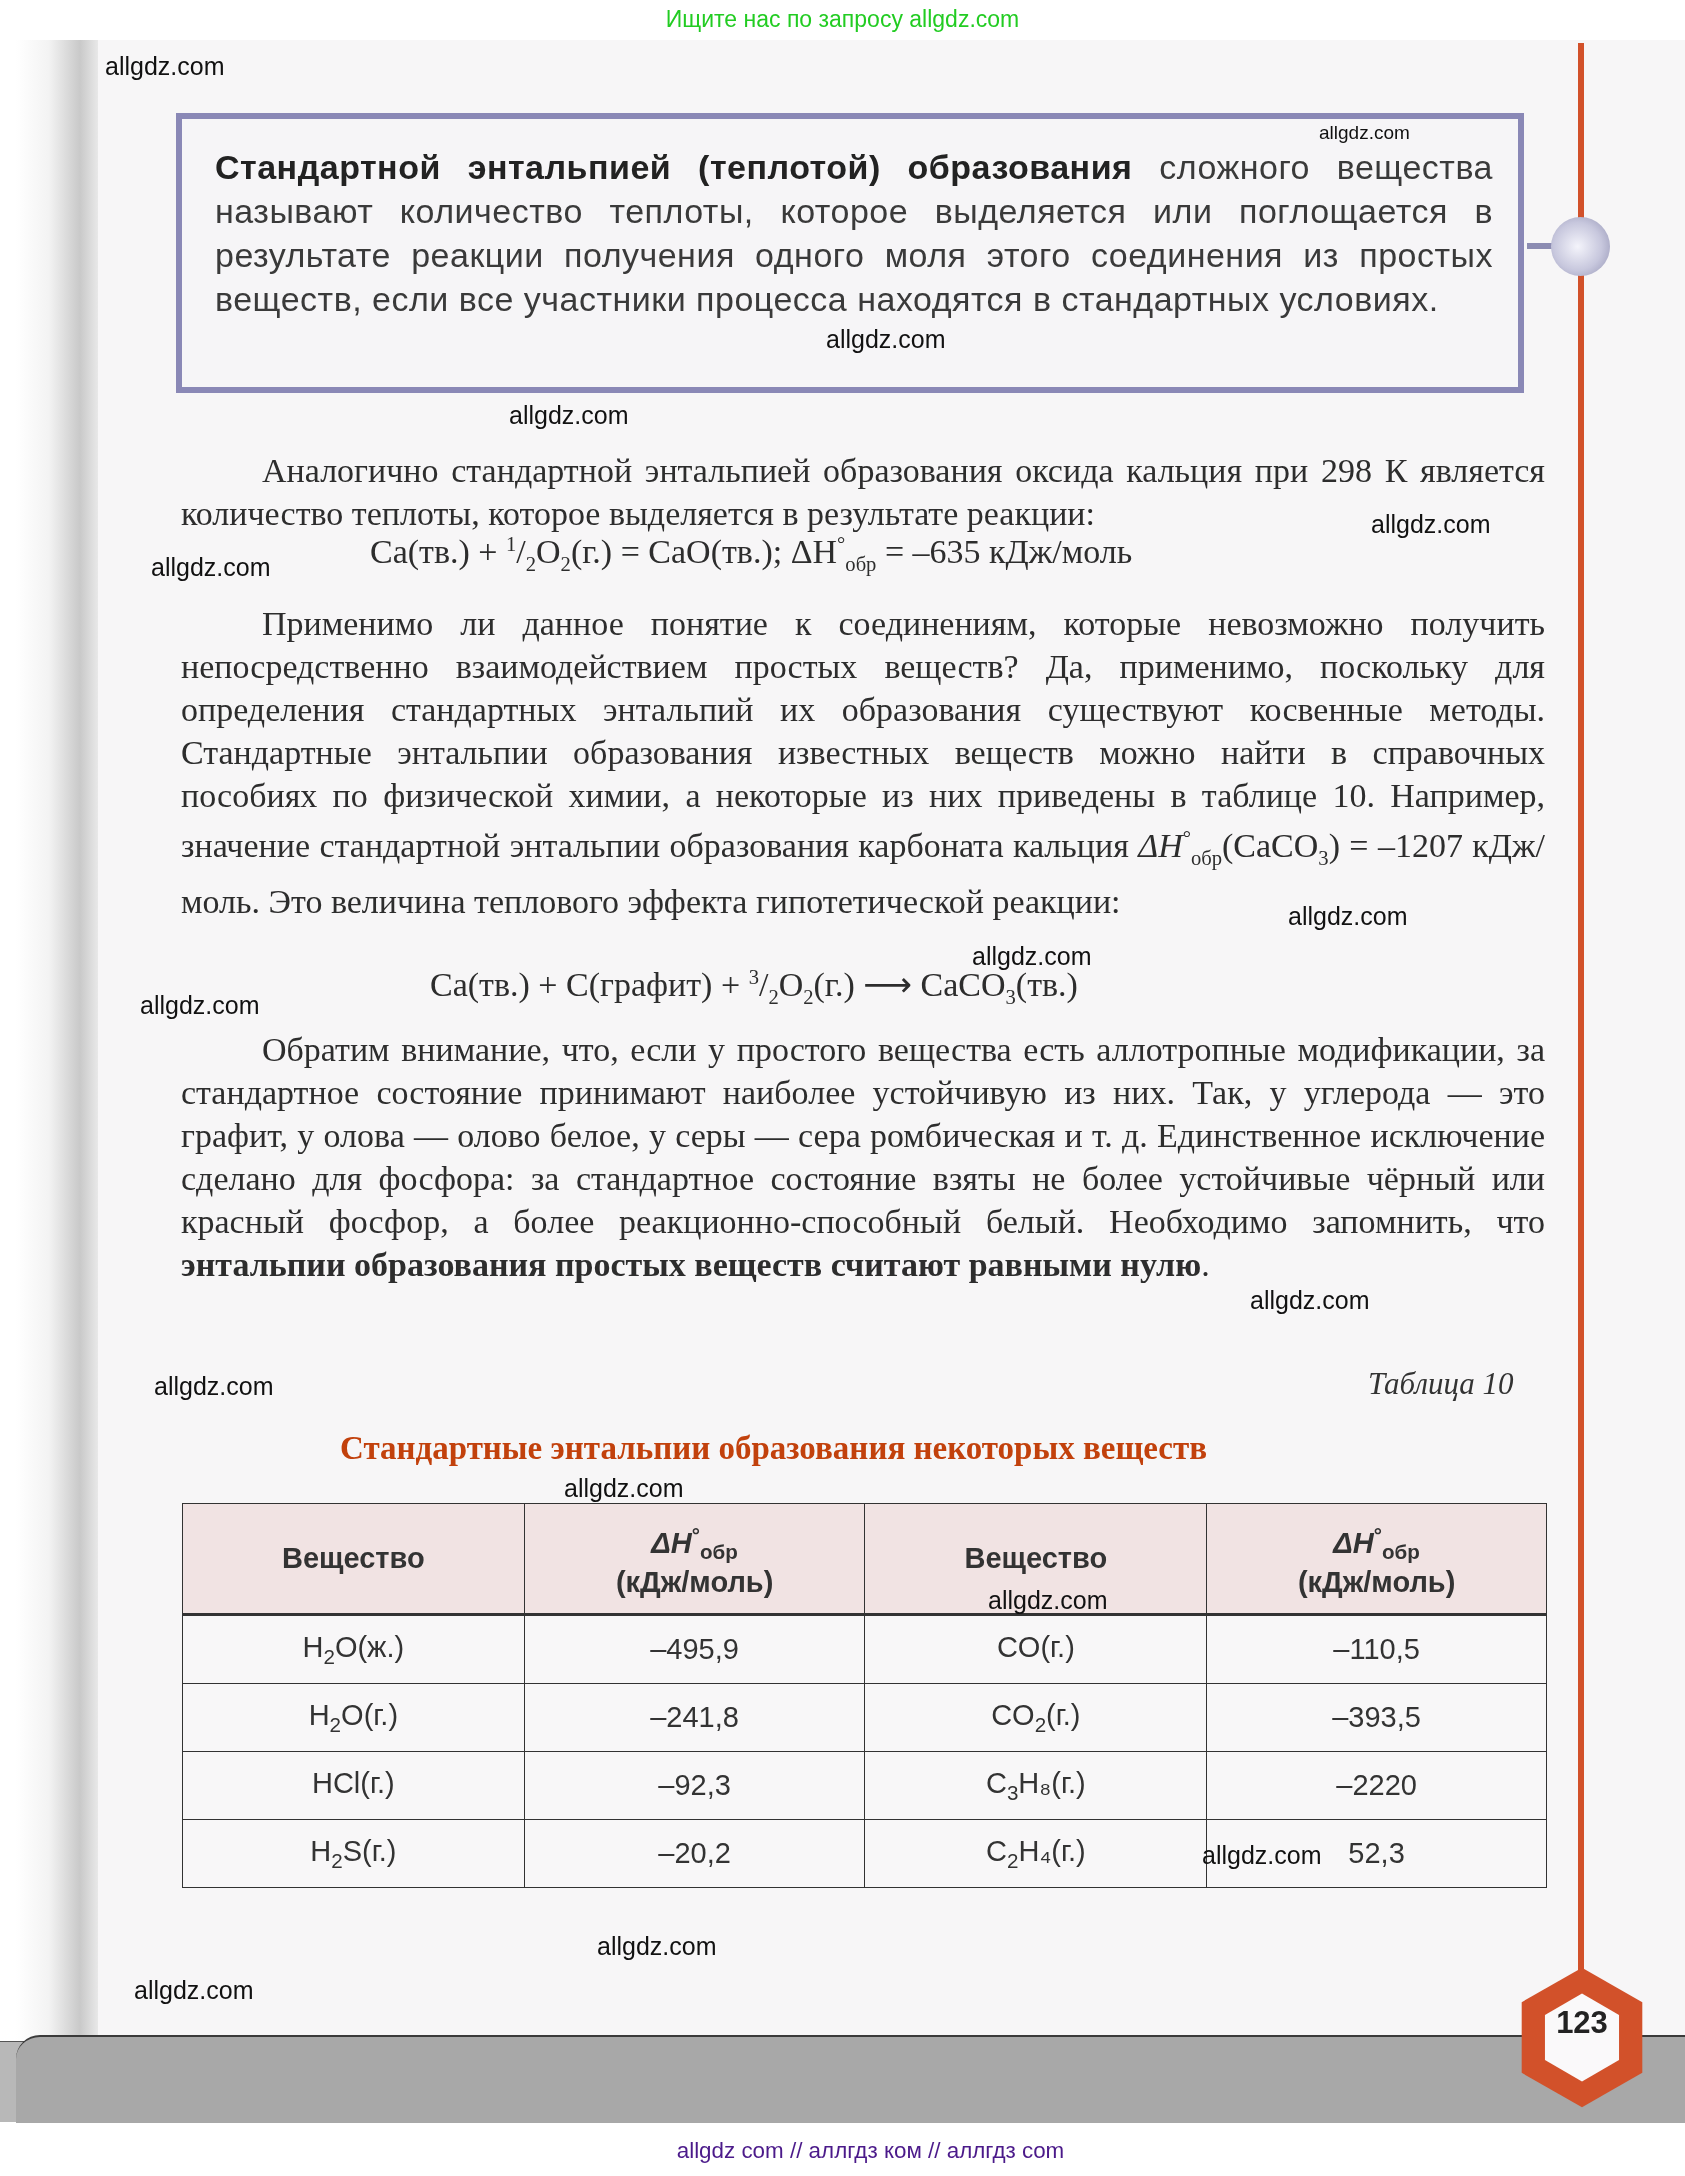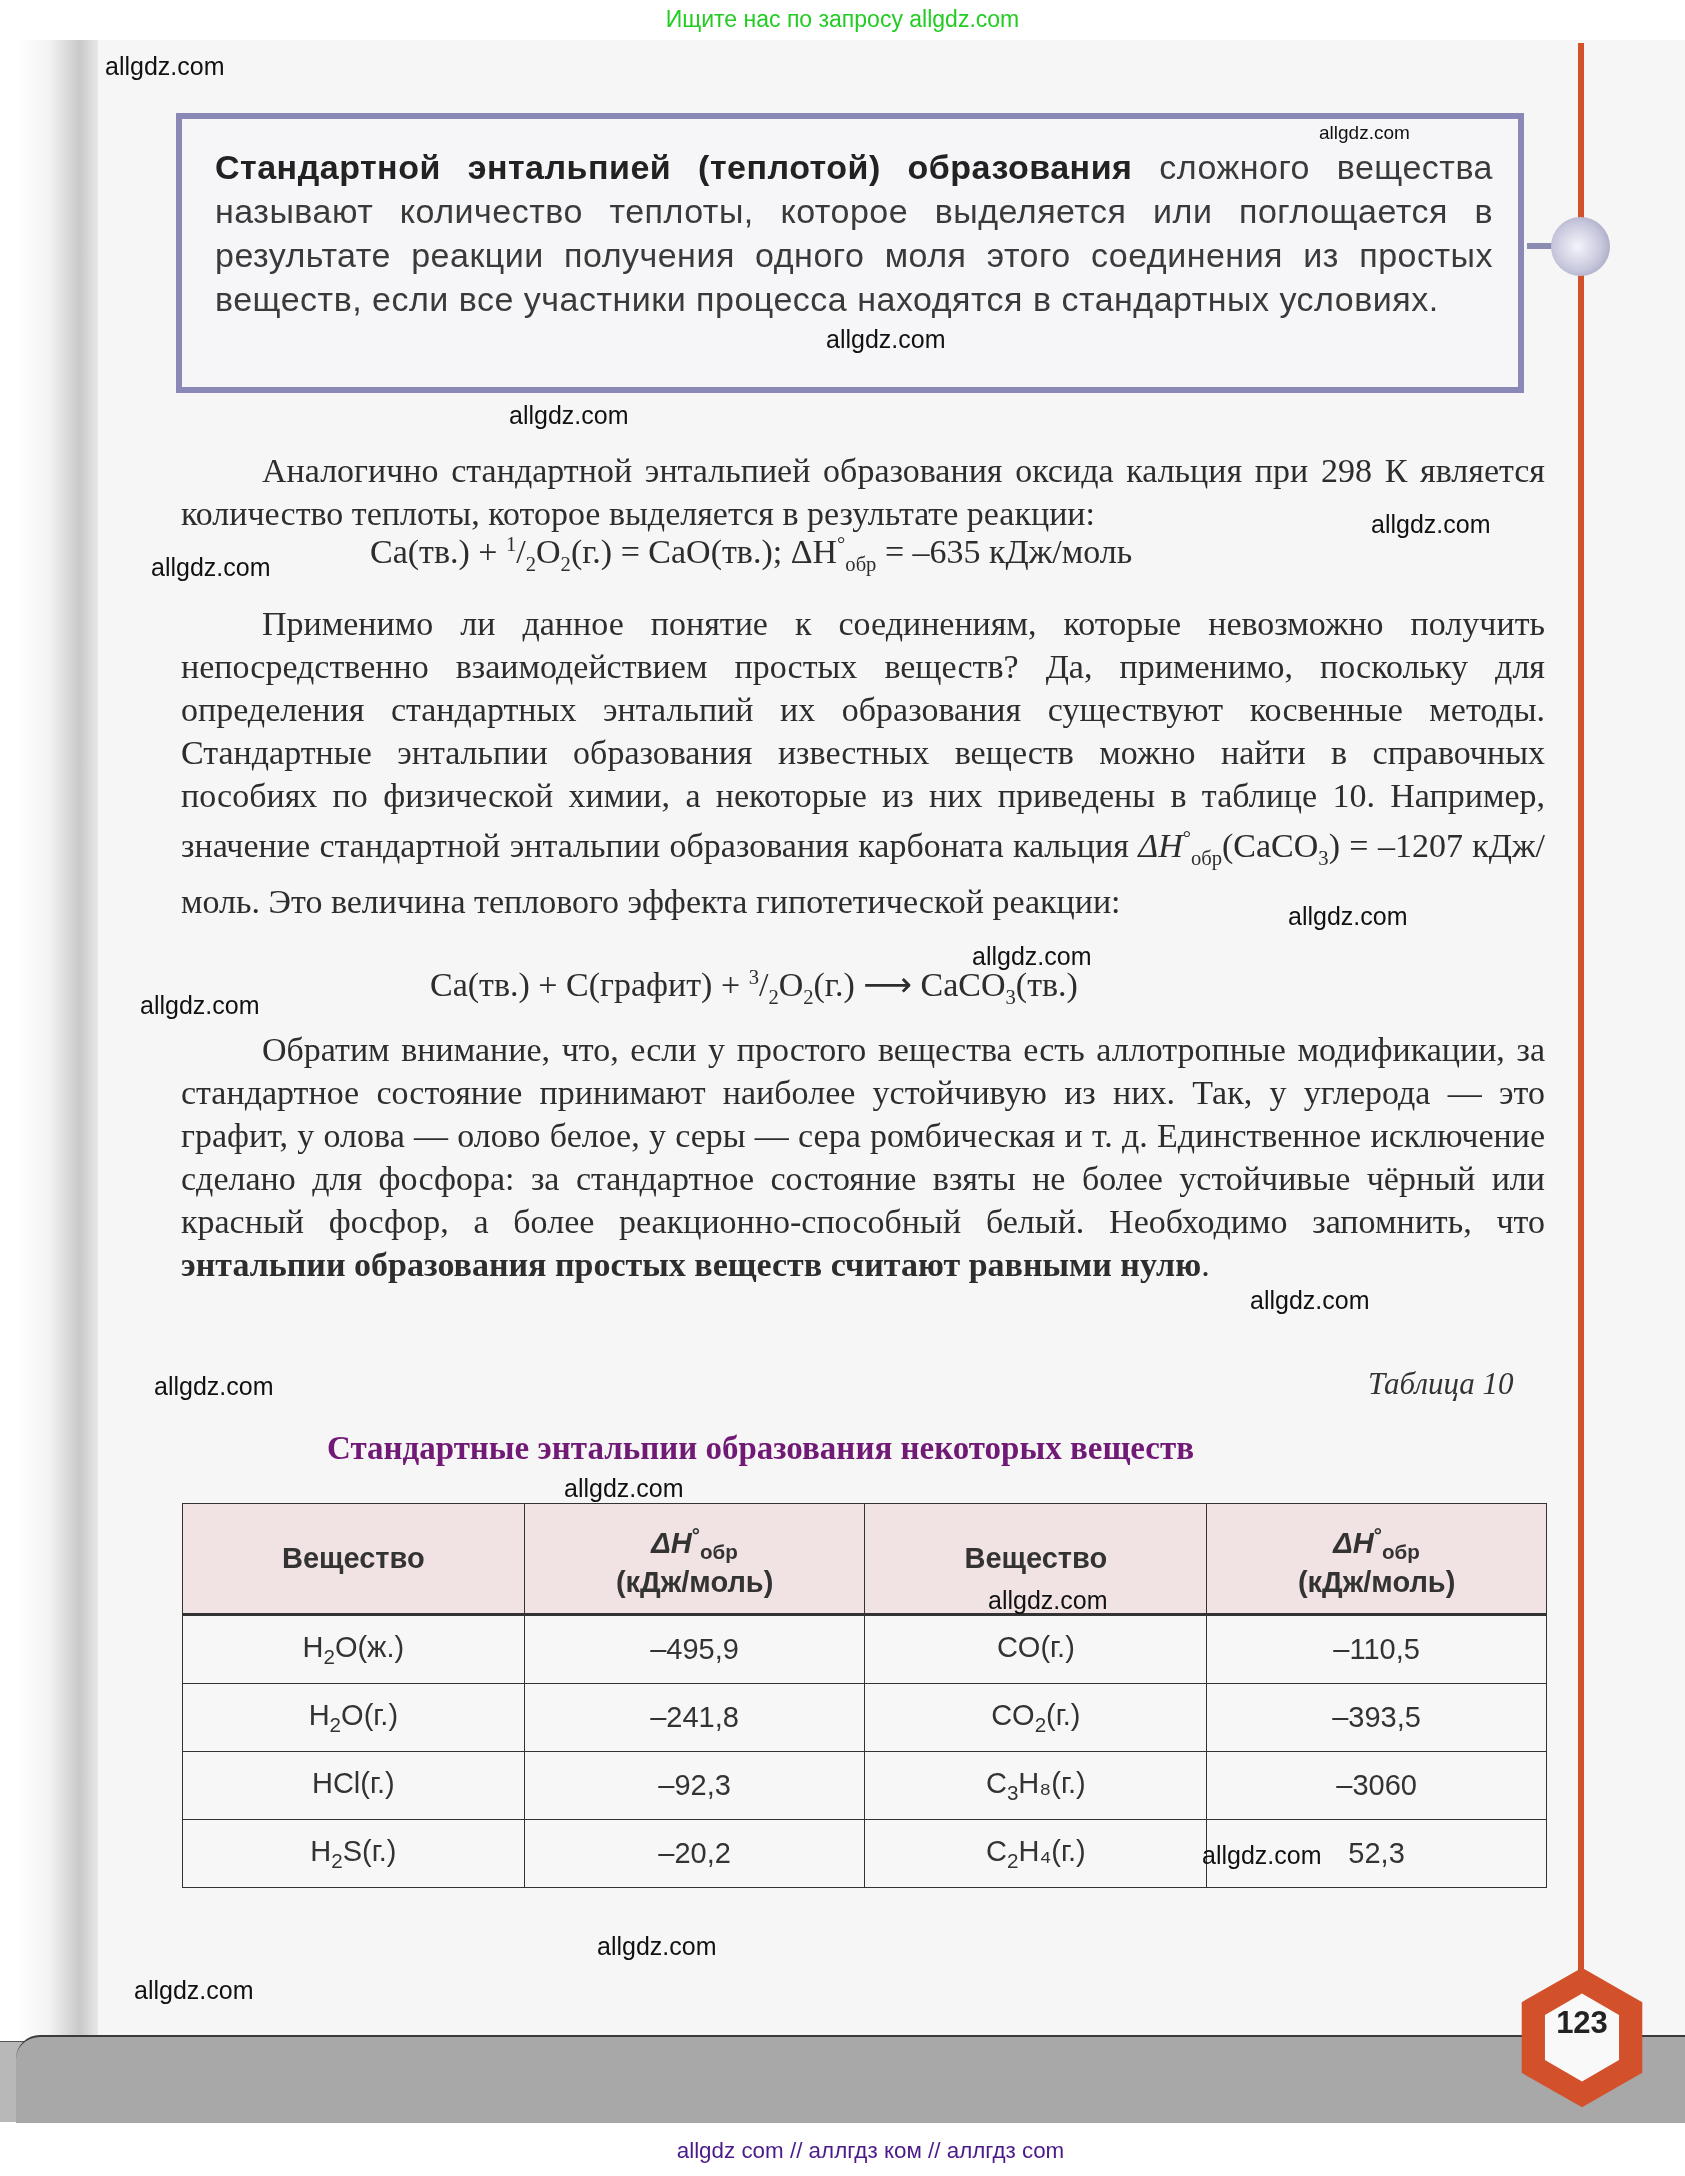--- a/index.html
+++ b/index.html
@@ -59,21 +59,21 @@
   }
   .indent { text-indent:81px; }
   .eq {
     position:absolute; font-size:34px; color:#2d2d2d; white-space:nowrap;
   }
   sub, sup { font-size:20.6px; }
   .tag-italic {
     position:absolute; left:1368px; top:1366px; font-style:italic; font-size:31px; color:#333;
   }
   .table-title {
-    position:absolute; left:327px; top:1430px; font-weight:bold; font-size:33px; color:#701a75;
+    position:absolute; left:340px; top:1430px; font-weight:bold; font-size:33px; color:#c2410c;
   }
   table.data {
     position:absolute; left:182px; top:1503px; width:1365px;
     border-collapse:collapse; font-family:"Liberation Sans", sans-serif;
   }
   table.data td, table.data th {
     border:1.7px solid #333; text-align:center; color:#333;margin-left:40px;
   }
   table.data th {
     background:#f1e3e3; height:107px; font-size:29px; font-weight:bold; vertical-align:middle;
@@ -148,21 +148,21 @@
   <tr>
     <td><span>H</span><sub>2</sub><span>O(г.)</span></td>
     <td>–241,8</td>
     <td><span>CO</span><sub>2</sub><span>(г.)</span></td>
     <td>–393,5</td>
   </tr>
   <tr>
     <td><span>HCl(г.)</span><sub></sub><span></span></td>
     <td>–92,3</td>
     <td><span>C</span><sub>3</sub><span>H₈(г.)</span></td>
-    <td>–3060</td>
+    <td>–2220</td>
   </tr>
   <tr>
     <td><span>H</span><sub>2</sub><span>S(г.)</span></td>
     <td>–20,2</td>
     <td><span>C</span><sub>2</sub><span>H₄(г.)</span></td>
     <td>52,3</td>
   </tr>
 </tbody>
   </table>
 

